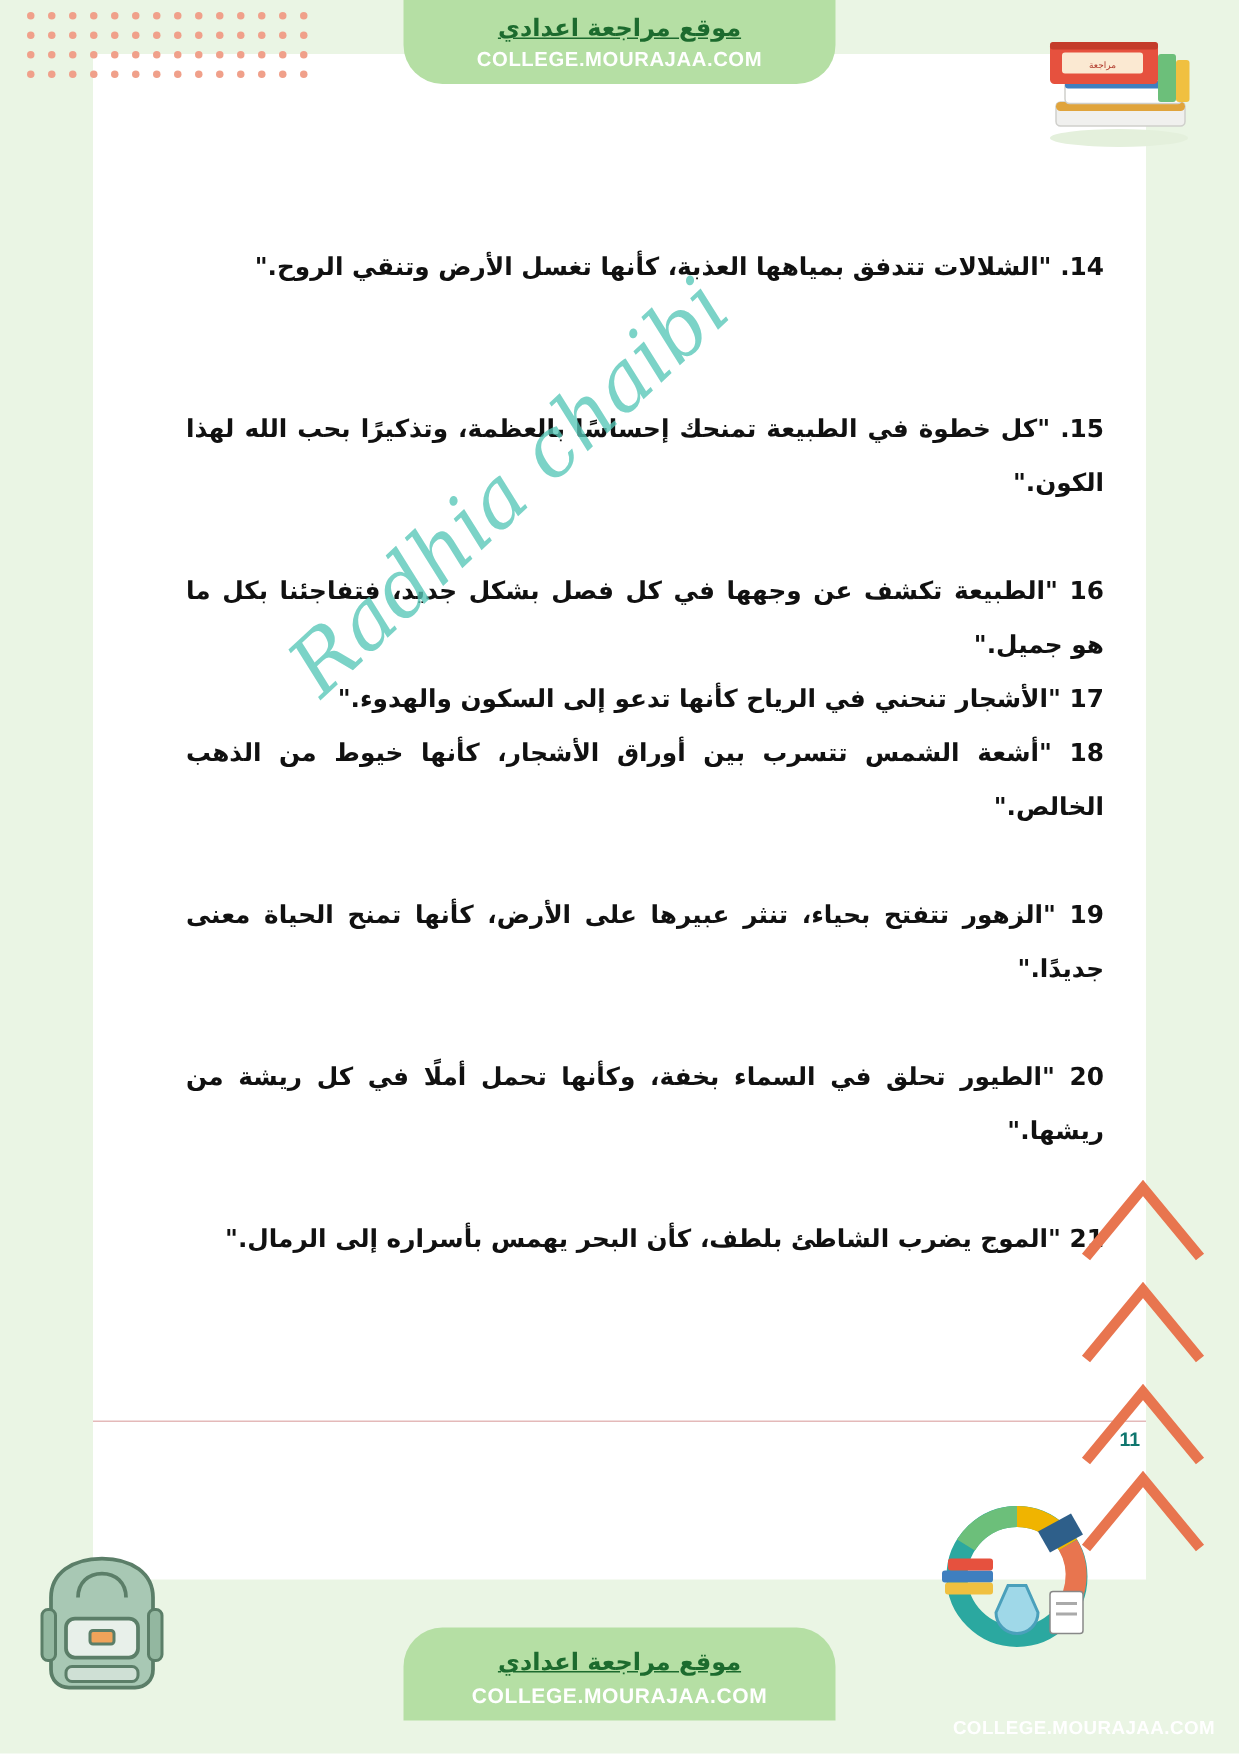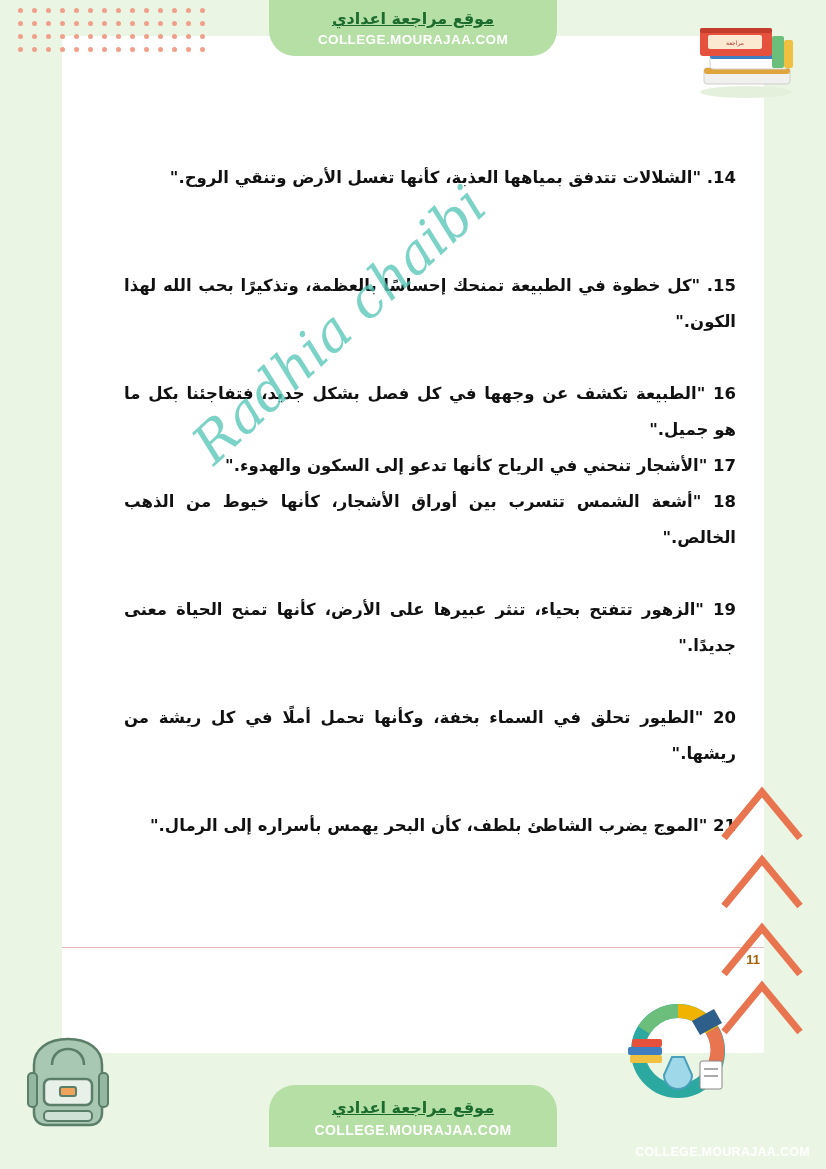--- a/index.html
+++ b/index.html
@@ -113,21 +113,21 @@
   }
   .flag:before{
     content:"";position:absolute;left:6px;top:2px;width:12px;height:12px;
     background:#fff;border-radius:50%;
   }
   .flag:after{
     content:"";position:absolute;left:9px;top:4.5px;width:7px;height:7px;
     background:#e70013;border-radius:50%;
   }
   .pagenum{
-    position:absolute;right:66px;top:952px;color:#a16207;font-size:13px;font-weight:bold;
+    position:absolute;right:66px;top:952px;color:#0f766e;font-size:13px;font-weight:bold;
     font-family:"Liberation Sans",sans-serif;z-index:6;
   }
 </style>
 </head>
 <body>
 
 <div class="page">
 
   <div class="sheet"></div>
 

